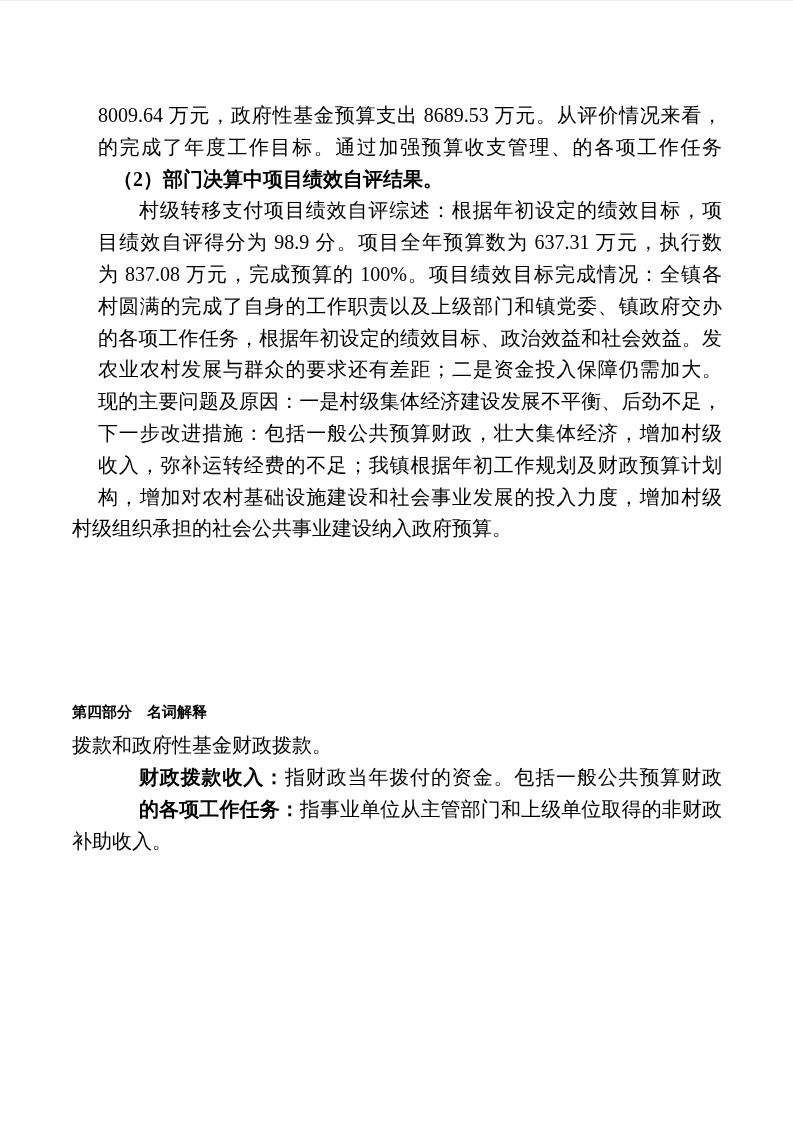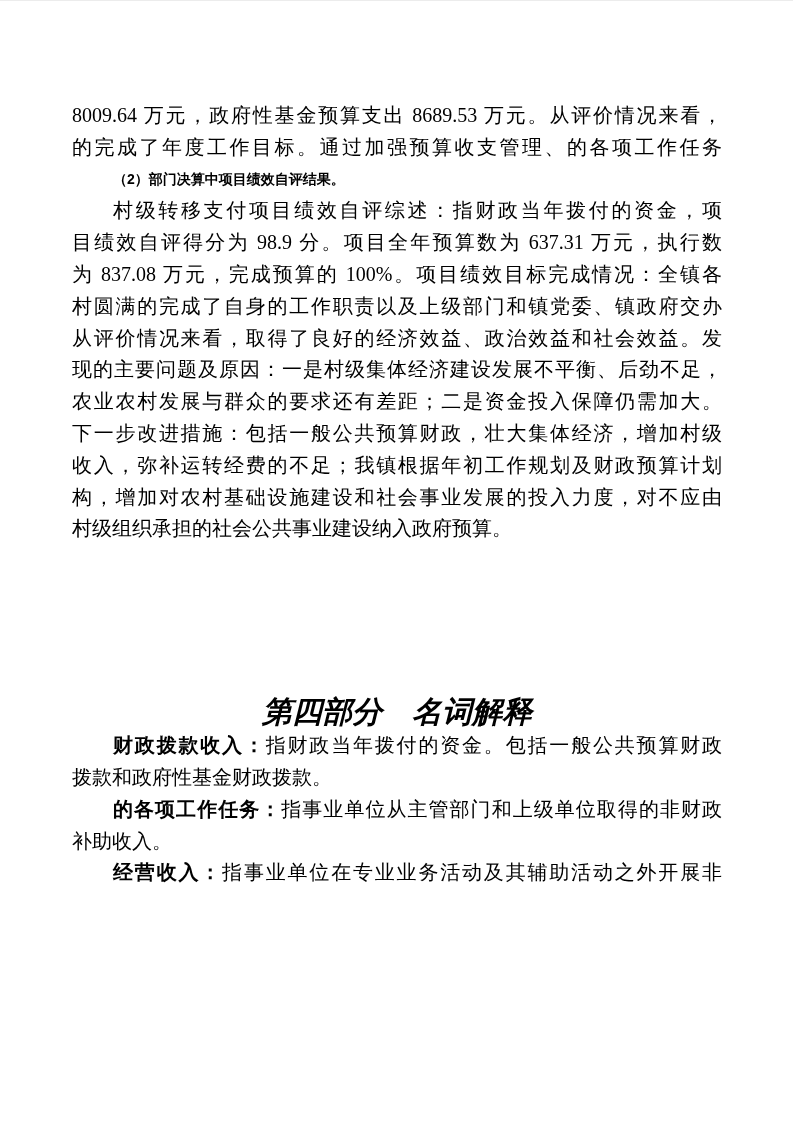--- a/index.html
+++ b/index.html
@@ -25,99 +25,93 @@
     line-height: 31.8px;
     height: 31.8px;
     overflow: hidden;
     white-space: normal;
     text-align: left;
   }
   
   .stretch {
     text-align: justify;
     text-justify: inter-character;
+    margin-left: 26px;
   }
   .stretch::after {
     content: "";
     display: inline-block;
     width: 100%;
     height: 0;
   }
   .indent { text-indent: 41px; }
   .subhead {
-    font-family: Liberation Sans, sans-serif;
+    font-family: Liberation Serif, serif;
     font-weight: bold;
-    font-size: 14px;
+    font-size: 20px;
   }
   .term {
     font-family: "Liberation Sans", "DejaVu Sans", sans-serif;
     font-weight: bold;
   }
   .part-title {
     font-family: "Liberation Sans", "DejaVu Sans", sans-serif;
     font-weight: bold;
-    font-size: 30px;
+    font-size: 15px;
     line-height: 36px;
     height: 36px;
-    text-align: center;
     overflow: hidden;
-    font-style: italic;
   }
   .spacer { height: 149px; }
 </style>
 </head>
 <body>
 
 <div class="page">
   <div class="content">
 
     <div>
       <div class="line stretch">8009.64 万元，政府性基金预算支出 8689.53 万元。从评价情况来看，</div>
       <div class="line stretch">的完成了年度工作目标。通过加强预算收支管理、的各项工作任务</div>
     </div>
 
     <div class="line subhead indent">（2）部门决算中项目绩效自评结果。</div>
 
     <div>
-      <div class="line stretch indent">村级转移支付项目绩效自评综述：指财政当年拨付的资金，项</div>
+      <div class="line stretch indent">村级转移支付项目绩效自评综述：根据年初设定的绩效目标，项</div>
       <div class="line stretch">目绩效自评得分为 98.9 分。项目全年预算数为 637.31 万元，执行数</div>
       <div class="line stretch">为 837.08 万元，完成预算的 100%。项目绩效目标完成情况：全镇各</div>
       <div class="line stretch">村圆满的完成了自身的工作职责以及上级部门和镇党委、镇政府交办</div>
-      <div class="line stretch">从评价情况来看，取得了良好的经济效益、政治效益和社会效益。发</div>
+      <div class="line stretch">的各项工作任务，根据年初设定的绩效目标、政治效益和社会效益。发</div>
+      <div class="line stretch">农业农村发展与群众的要求还有差距；二是资金投入保障仍需加大。</div>
       <div class="line stretch">现的主要问题及原因：一是村级集体经济建设发展不平衡、后劲不足，</div>
-      <div class="line stretch">农业农村发展与群众的要求还有差距；二是资金投入保障仍需加大。</div>
       <div class="line stretch">下一步改进措施：包括一般公共预算财政，壮大集体经济，增加村级</div>
       <div class="line stretch">收入，弥补运转经费的不足；我镇根据年初工作规划及财政预算计划</div>
-      <div class="line stretch">构，增加对农村基础设施建设和社会事业发展的投入力度，对不应由</div>
+      <div class="line stretch">构，增加对农村基础设施建设和社会事业发展的投入力度，增加村级</div>
       <div class="line">村级组织承担的社会公共事业建设纳入政府预算。</div>
     </div>
 
     <div class="spacer"></div>
 
     <div class="part-title">第四部分　名词解释</div>
 
     <div>
 
       <div>
+        <div class="line">拨款和政府性基金财政拨款。</div>
         <div class="line stretch indent">
           <span class="term">财政拨款收入：</span><span>指财政当年拨付的资金。包括一般公共预算财政</span>
         </div>
-        <div class="line">拨款和政府性基金财政拨款。</div>
       </div>
 
       <div>
         <div class="line stretch indent">
           <span class="term">的各项工作任务：</span><span>指事业单位从主管部门和上级单位取得的非财政</span>
         </div>
         <div class="line">补助收入。</div>
       </div>
 
 
-      <div>
-        <div class="line stretch indent">
-          <span class="term">经营收入：</span><span>指事业单位在专业业务活动及其辅助活动之外开展非</span>
-        </div>
-      </div>
 
     </div>
 
   </div>
 </div>
 
 </body></html>

